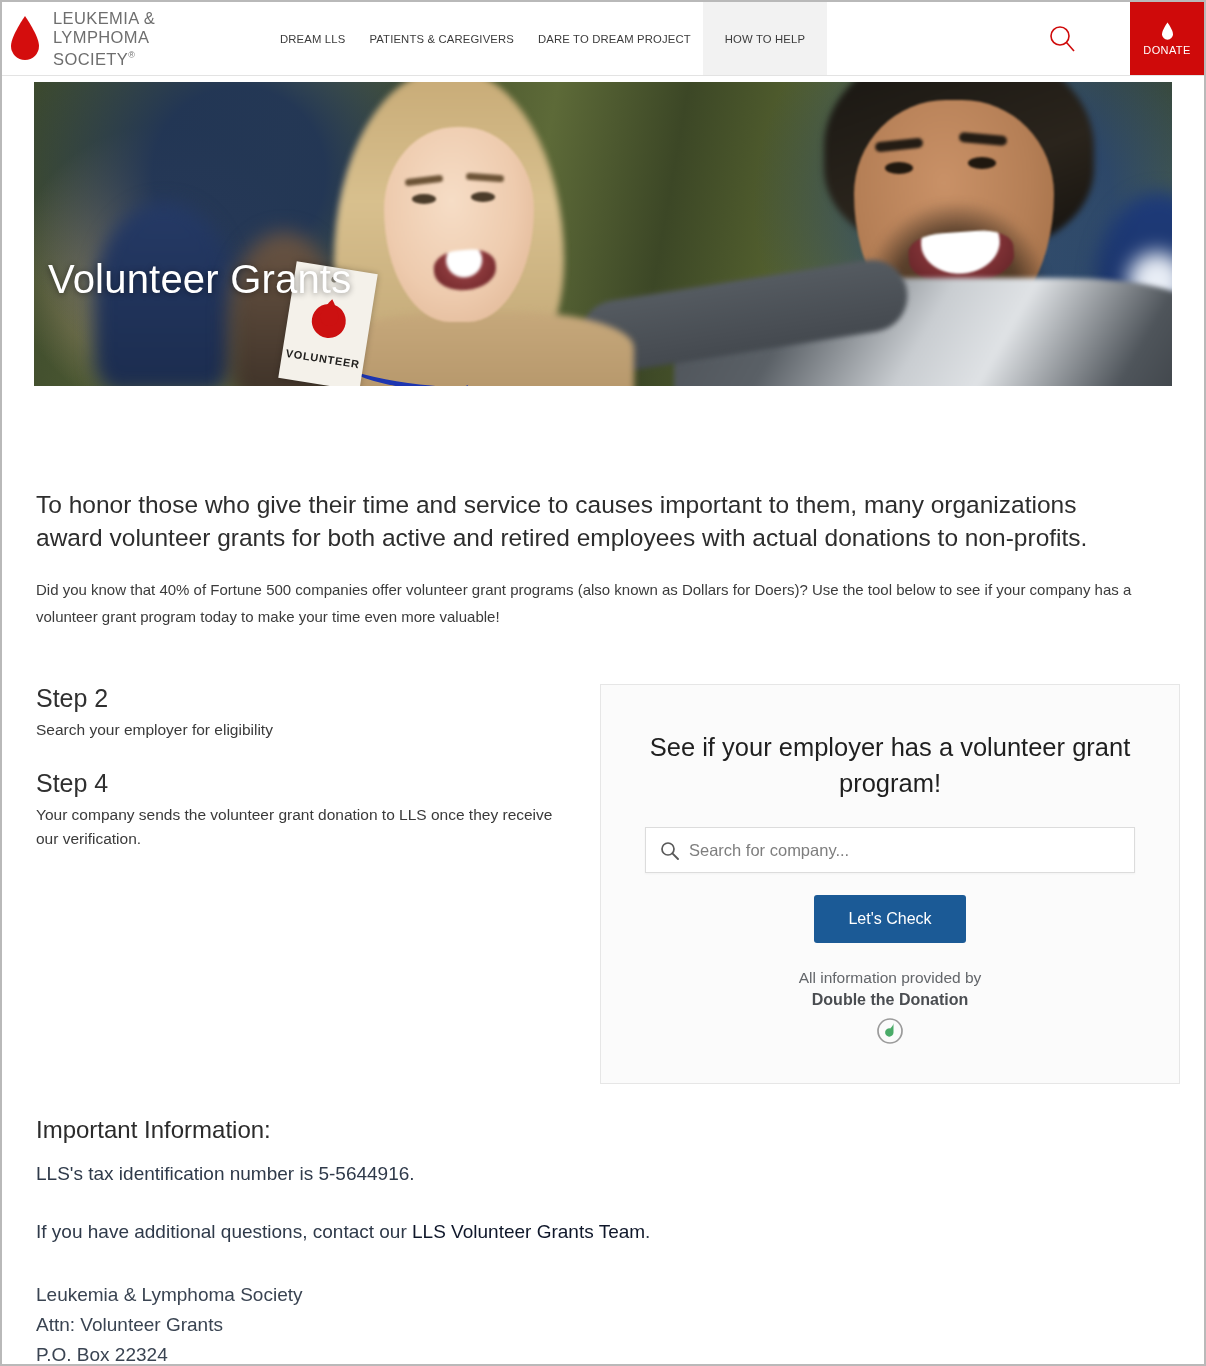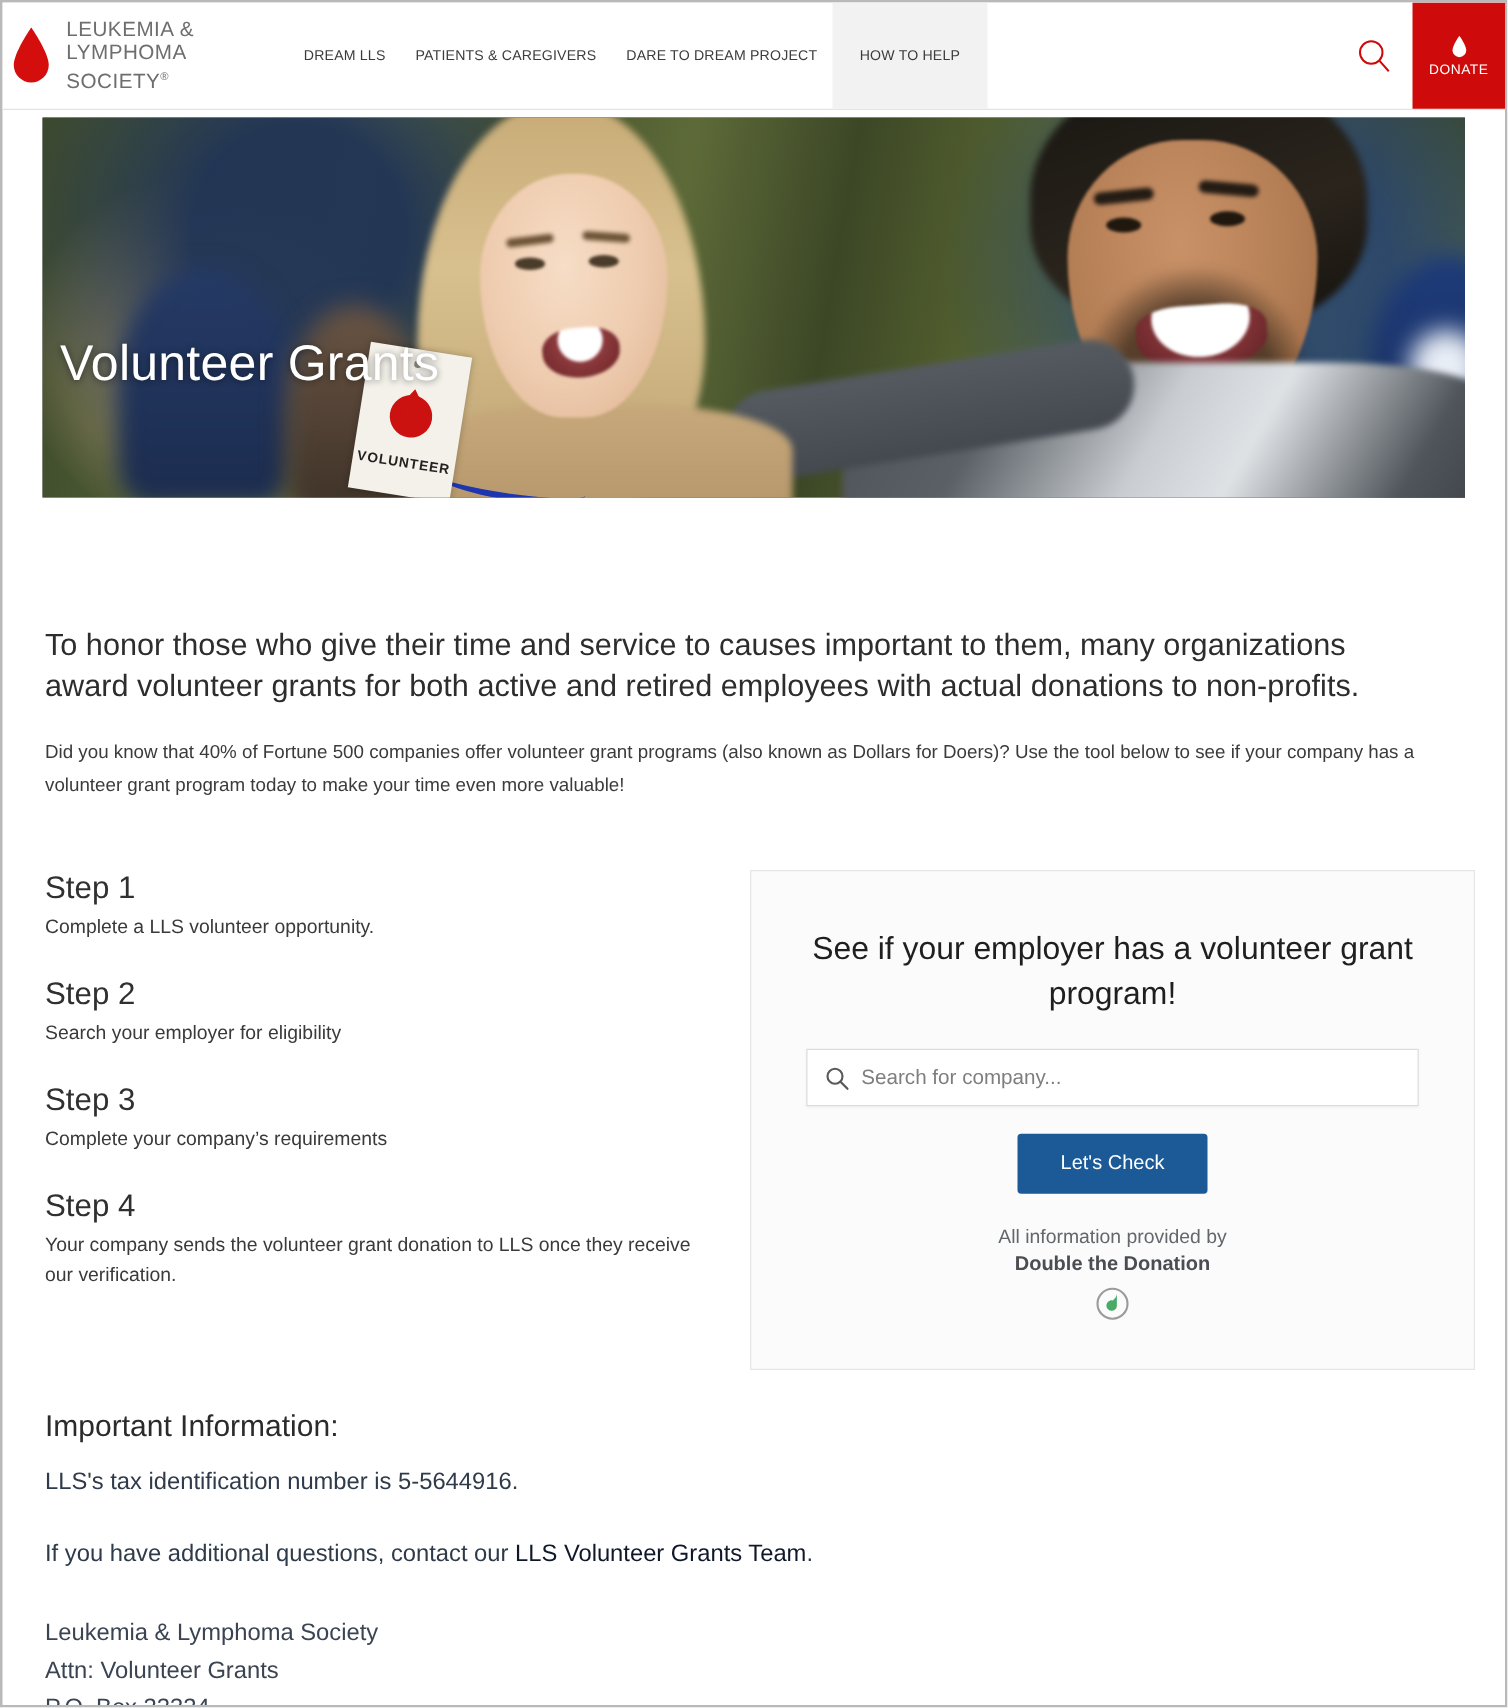--- a/index.html
+++ b/index.html
@@ -15,26 +15,27 @@
     width: 1206px;
     height: 1366px;
     border: 2px solid #b9b9b9;
     background: #ffffff;
     overflow: hidden;
     position: relative;
   }
 
   
   .header {
-    height: 86px;
+    height: 74px;
     display: flex;
     align-items: stretch;
     border-bottom: 1px solid #e3e3e3;
     background: #ffffff;
     position: relative;
+    gap: 37px;
   }
 
   .logo-block {
     display: flex;
     align-items: center;
     padding-left: 6px;
     width: 214px;
     flex: none;
   }
 
@@ -524,30 +525,22 @@
 
   <div class="content">
 
     <p class="lede">To honor those who give their time and service to causes important to them, many organizations award volunteer grants for both active and retired employees with actual donations to non-profits.</p>
     <p class="sub">Did you know that 40% of Fortune 500 companies offer volunteer grant programs (also known as Dollars for Doers)? Use the tool below to see if your company has a volunteer grant program today to make your time even more valuable!</p>
 
     <div class="two-col">
 
       <div class="steps">
         <div class="step-block">
-          <div class="step-title">Step 1</div>
-          <div class="step-desc">Complete a LLS volunteer opportunity.</div>
-        </div>
-        <div class="step-block">
           <div class="step-title">Step 2</div>
           <div class="step-desc">Search your employer for eligibility</div>
-        </div>
-        <div class="step-block">
-          <div class="step-title">Step 3</div>
-          <div class="step-desc">Complete your company’s requirements</div>
         </div>
         <div class="step-block">
           <div class="step-title">Step 4</div>
           <div class="step-desc">Your company sends the volunteer grant donation to LLS once they receive our verification.</div>
         </div>
       </div>
 
       <div class="card">
         <div class="card-title">See if your employer has a volunteer grant program!</div>
 

